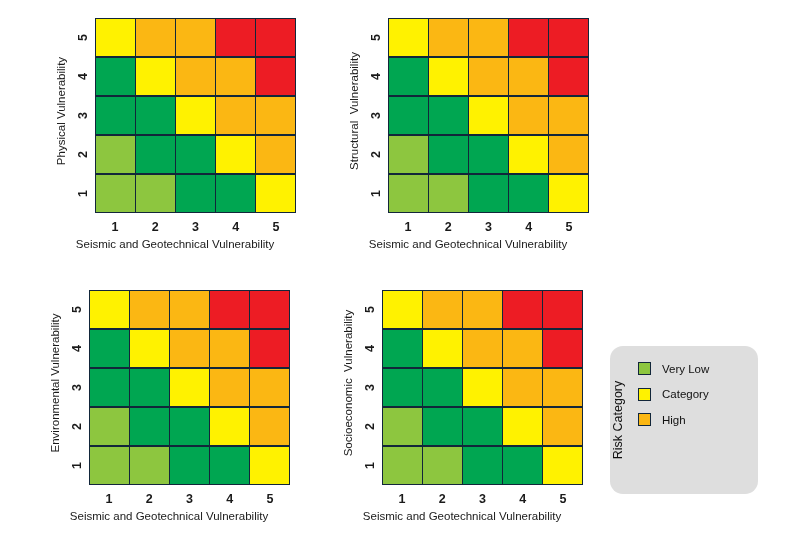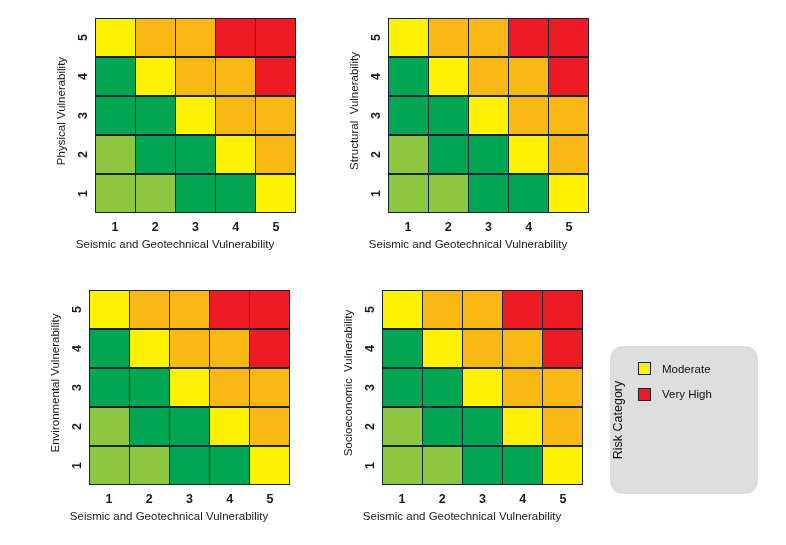--- a/index.html
+++ b/index.html
@@ -351,21 +351,25 @@
       <div class="xtick">4</div>
       <div class="xtick">5</div>
     </div>
   <div class="xlabel">Seismic and Geotechnical Vulnerability</div>
 </div>
 
 <div class="legend">
   <div class="legend-title">Risk Category</div>
   <div class="legend-items">
       <div class="legend-item">
-        <div class="legend-swatch" style="background: rgb(255, 242, 0);"></div>
-        <div class="legend-text">Moderate</div>
+        <div class="legend-swatch" style="background: rgb(141, 198, 63);"></div>
+        <div class="legend-text">Very Low</div>
       </div>
       <div class="legend-item">
-        <div class="legend-swatch" style="background: rgb(237, 28, 36);"></div>
-        <div class="legend-text">Very High</div>
+        <div class="legend-swatch" style="background: rgb(255, 242, 0);"></div>
+        <div class="legend-text">Category</div>
       </div>
+      <div class="legend-item">
+        <div class="legend-swatch" style="background: rgb(251, 183, 19);"></div>
+        <div class="legend-text">High</div>
+      </div>
     </div>
 </div>
 
 </body></html>

